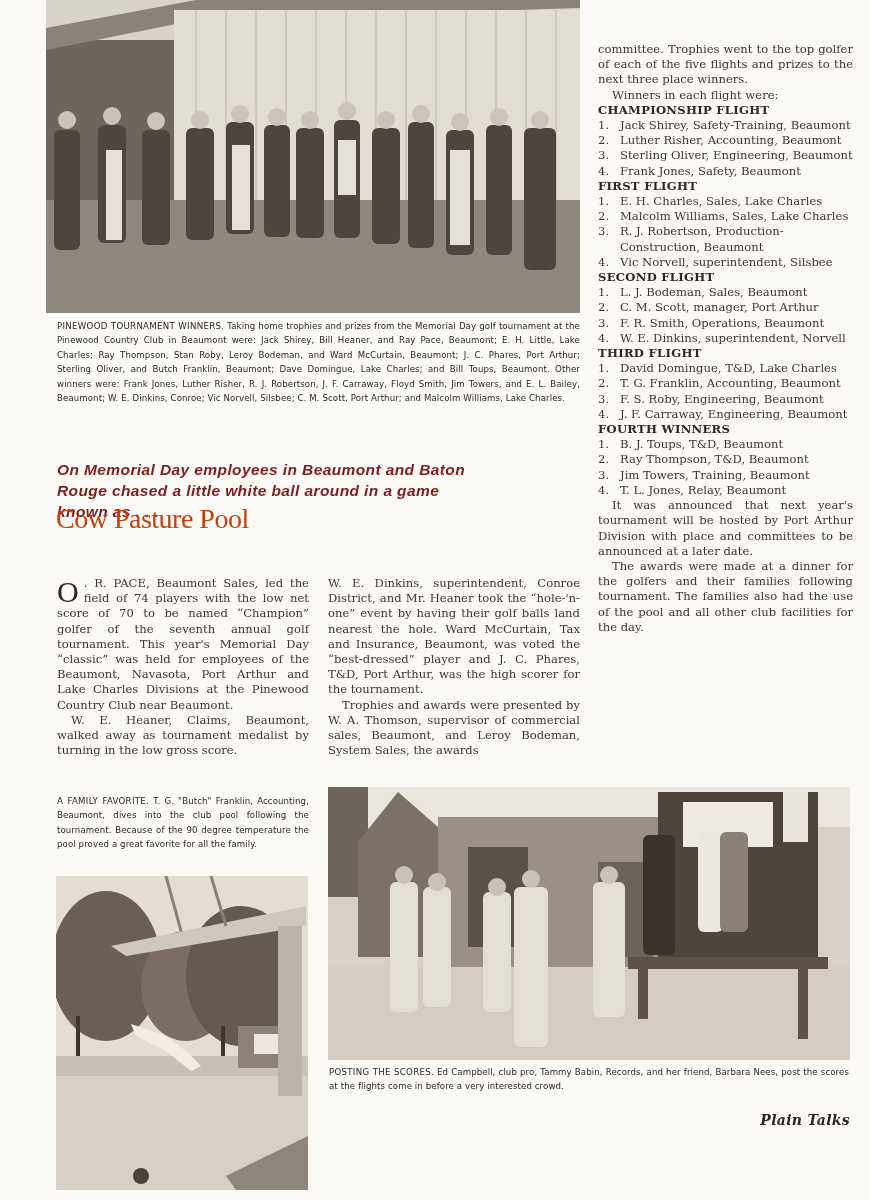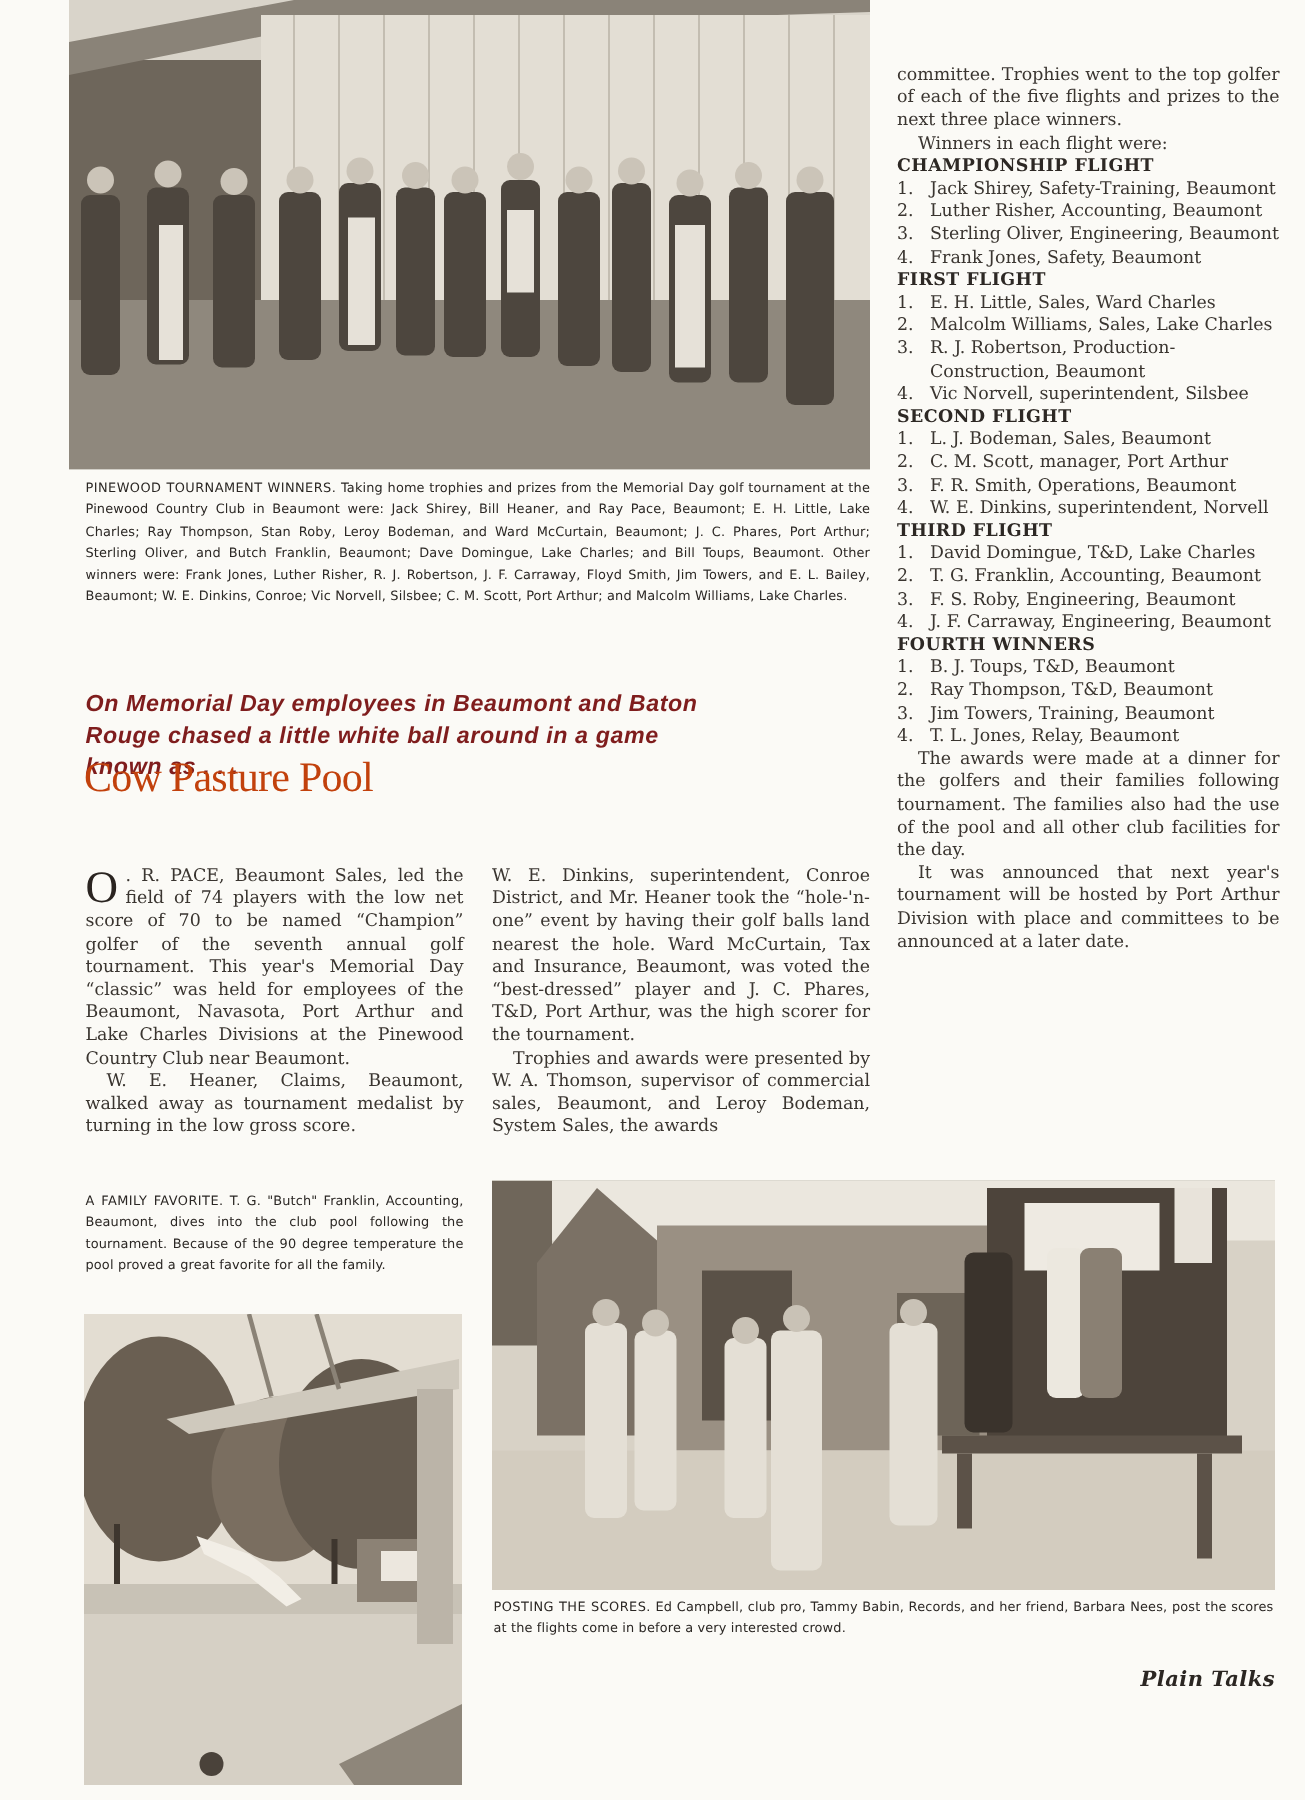--- a/index.html
+++ b/index.html
@@ -173,21 +173,21 @@
     <div class="winner">
         <span class="num">4.</span>
         <span class="txt">Frank Jones, Safety, Beaumont</span>
       </div>
   </div>
 
   <div>
     <div class="flight-title">FIRST FLIGHT</div>
     <div class="winner">
         <span class="num">1.</span>
-        <span class="txt">E. H. Little, Sales, Ward Charles</span>
+        <span class="txt">E. H. Charles, Sales, Lake Charles</span>
       </div>
     <div class="winner">
         <span class="num">2.</span>
         <span class="txt">Malcolm Williams, Sales, Lake Charles</span>
       </div>
     <div class="winner">
         <span class="num">3.</span>
         <span class="txt">R. J. Robertson, Production-Construction, Beaumont</span>
       </div>
     <div class="winner">
@@ -250,22 +250,22 @@
         <span class="num">3.</span>
         <span class="txt">Jim Towers, Training, Beaumont</span>
       </div>
     <div class="winner">
         <span class="num">4.</span>
         <span class="txt">T. L. Jones, Relay, Beaumont</span>
       </div>
   </div>
 
   <div class="after">
+    <p>It was announced that next year's tournament will be hosted by Port Arthur Division with place and committees to be announced at a later date.</p>
     <p>The awards were made at a dinner for the golfers and their families following tournament. The families also had the use of the pool and all other club facilities for the day.</p>
-    <p>It was announced that next year's tournament will be hosted by Port Arthur Division with place and committees to be announced at a later date.</p>
   </div>
 </div>
 
 <div class="caption" style="left:57px; top:794px; width:252px;">
   <span class="lead">A FAMILY FAVORITE.</span>
   <span>T. G. "Butch" Franklin, Accounting, Beaumont, dives into the club pool following the tournament. Because of the 90 degree temperature the pool proved a great favorite for all the family.</span>
 </div>
 
 <div class="photo" style="left:56px; top:876px; width:252px; height:314px;">
   <svg viewBox="0 0 252 314" preserveAspectRatio="none">

